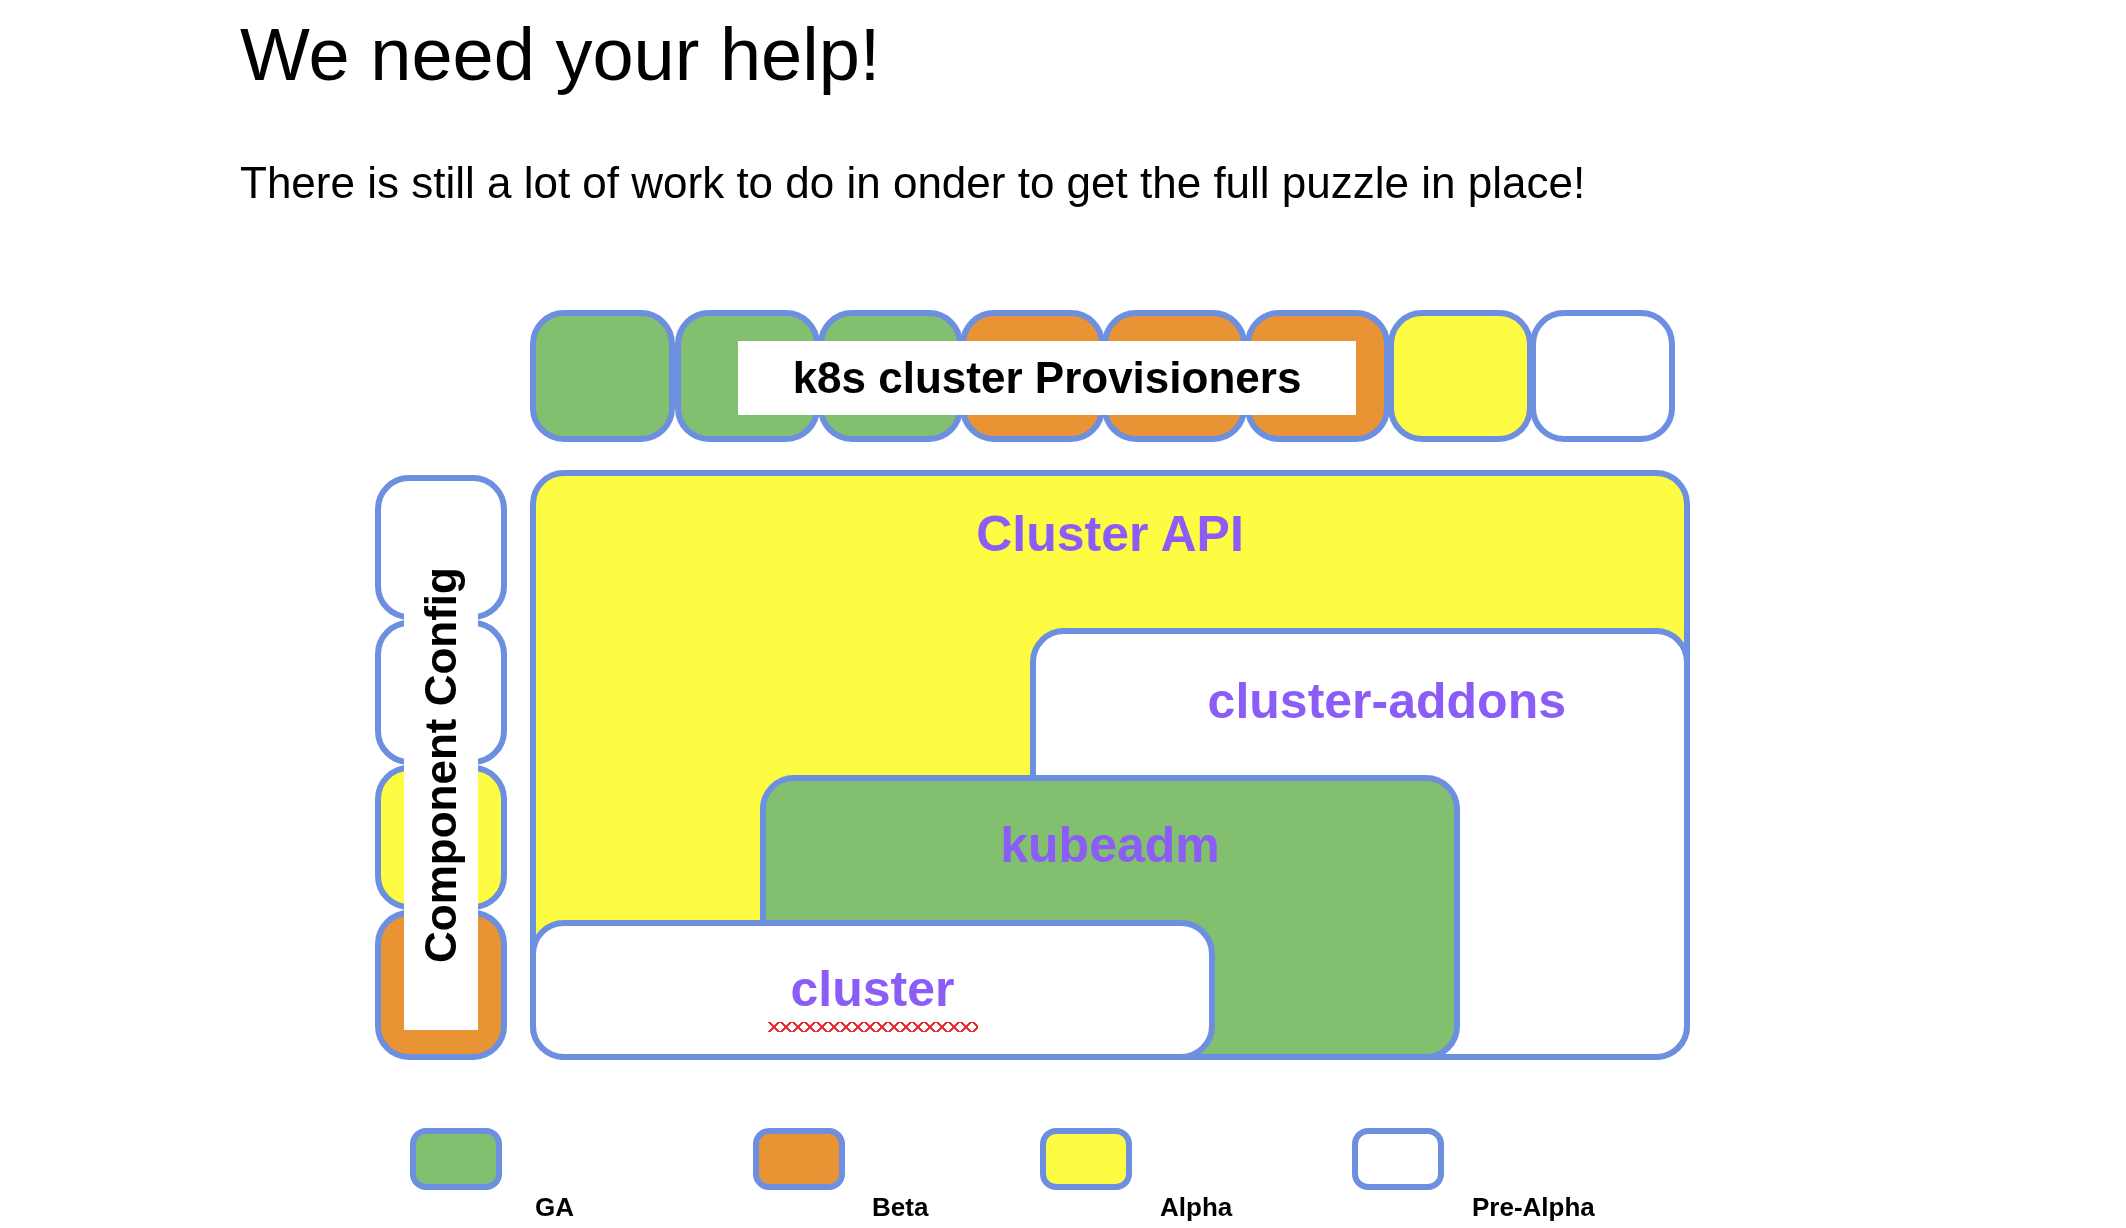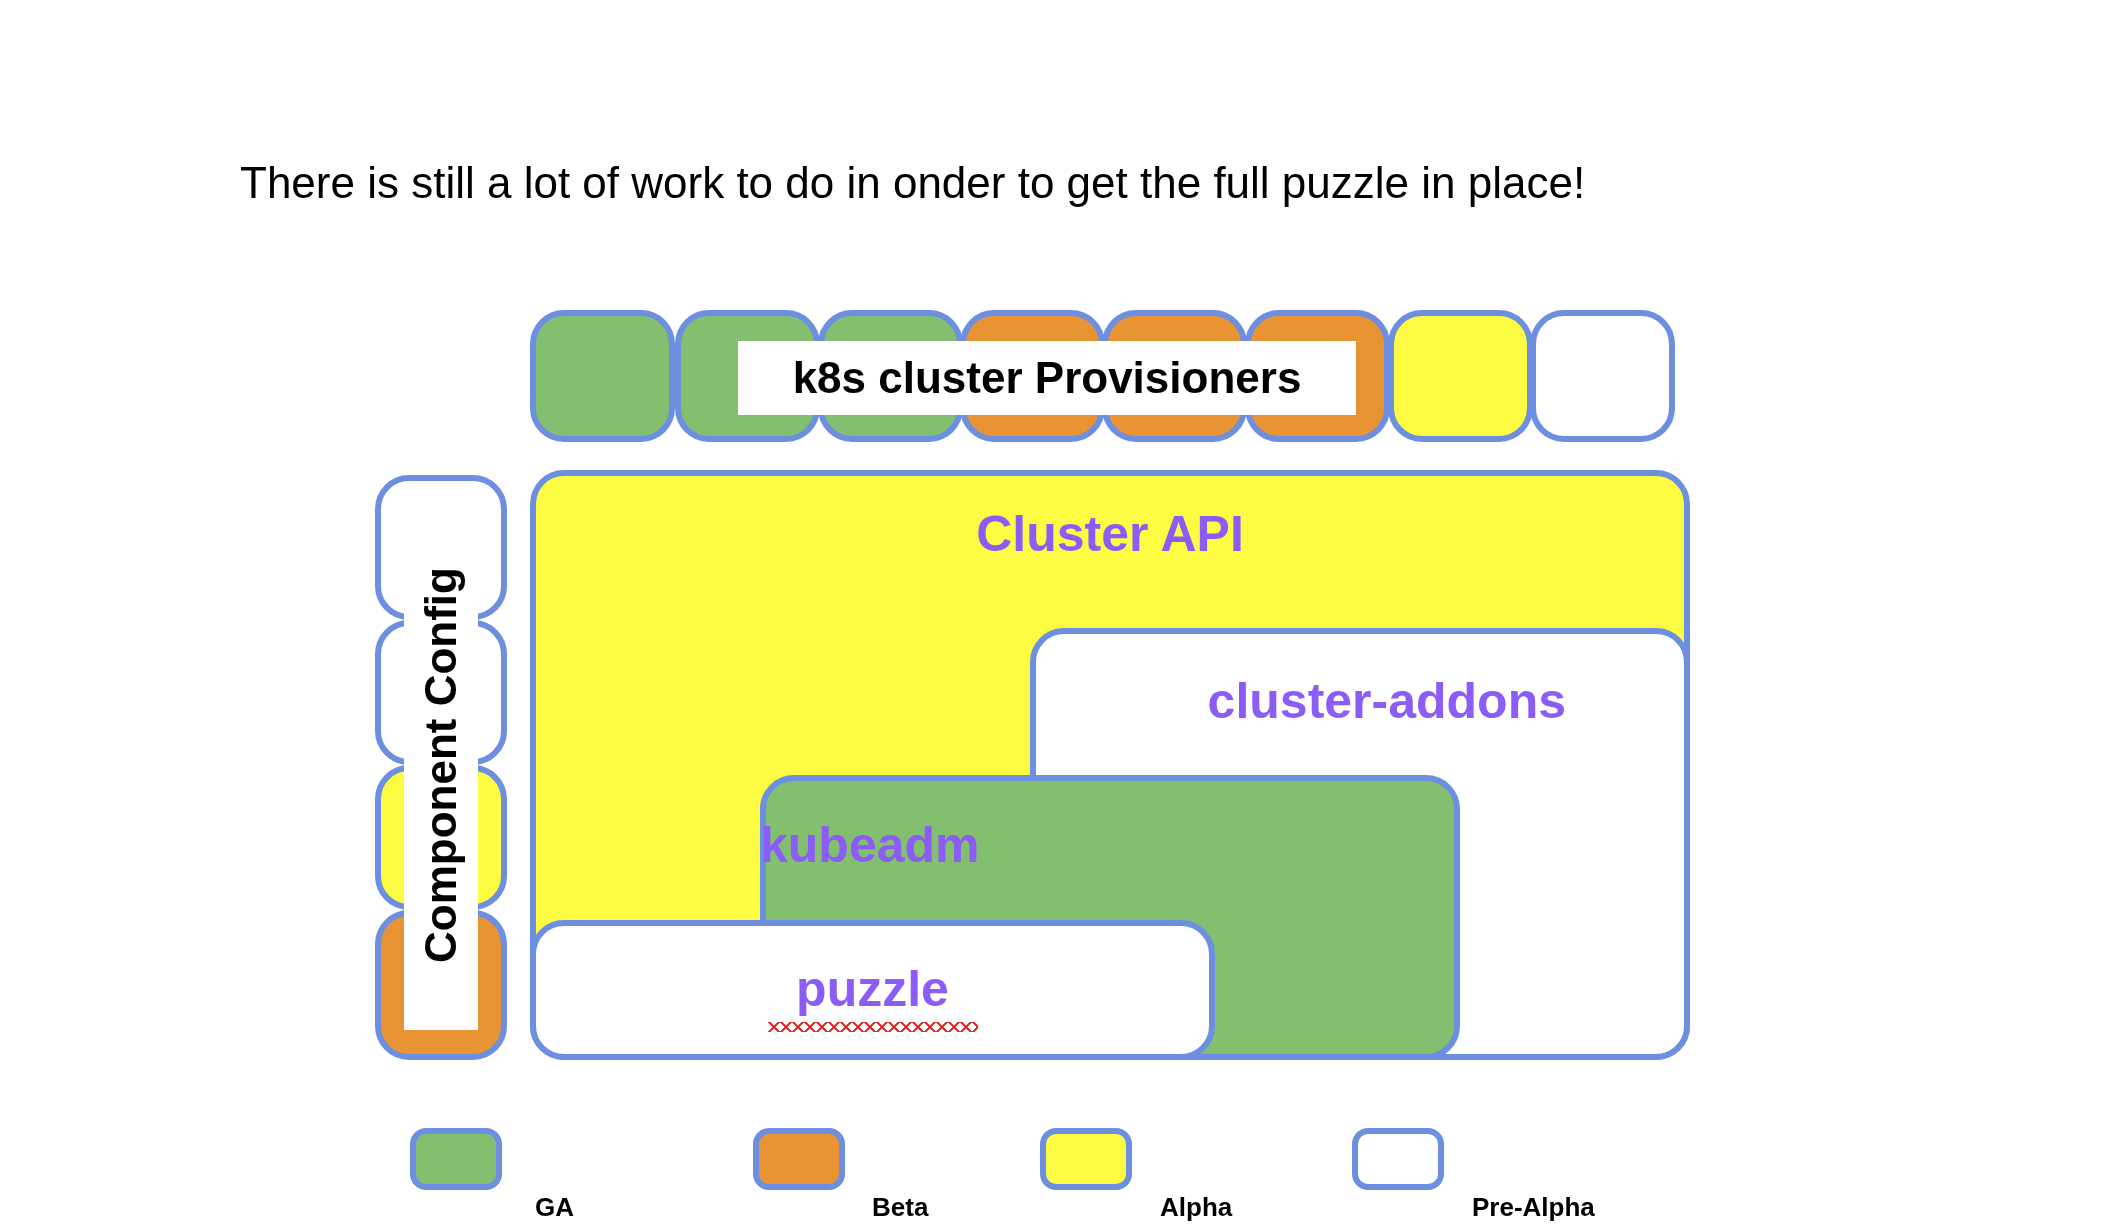--- a/index.html
+++ b/index.html
@@ -125,20 +125,21 @@
     background-image:
       linear-gradient(45deg, transparent 42%, #e03030 42%, #e03030 58%, transparent 58%),
       linear-gradient(-45deg, transparent 42%, #e03030 42%, #e03030 58%, transparent 58%);
   }
 </style>
 </head>
 <body style="background: rgb(255, 255, 255);">
 
 <div class="slide">
 
+  <div class="page-title">We need your help!</div>
 
   <div class="page-subtitle">There is still a lot of work to do in onder to get the full puzzle in place!</div>
 
   <div id="diagram">
 
     <div id="provisioner-row">
       <div class="box prov-box fill-ga" style="left:530px;"></div>
       <div class="box prov-box fill-ga" style="left:675px;"></div>
       <div class="box prov-box fill-ga" style="left:818px;"></div>
       <div class="box prov-box fill-beta" style="left:960px;"></div>
@@ -159,24 +160,24 @@
       <div class="cc-label" style="left:404px; top:500px; height:530px; width:74px;">Component Config</div>
     </div>
 
     <div class="box fill-alpha" style="left:530px; top:470px; width:1160px; height:590px;"></div>
     <div class="box-label" style="left:530px; top:505px; width:1160px; text-align:center; font-size:50px;">Cluster API</div>
 
     <div class="box fill-pre" style="left:1030px; top:628px; width:660px; height:432px;"></div>
     <div class="box-label" style="left:1030px; top:672px; width:536px; text-align:right; font-size:50px;">cluster-addons</div>
 
     <div class="box fill-ga" style="left:760px; top:775px; width:700px; height:285px;"></div>
-    <div class="box-label" style="left:760px; top:816px; width:700px; text-align:left; font-size:50px;">kubeadm</div>
+    <div class="box-label" style="left:760px; top:816px; width:700px; text-align:center; font-size:50px;">kubeadm</div>
 
     <div class="box fill-pre" style="left:530px; top:920px; width:685px; height:140px;"></div>
-    <div class="box-label" style="left:530px; top:960px; width:685px; text-align:center; font-size:50px;">puzzle</div>
+    <div class="box-label" style="left:530px; top:960px; width:685px; text-align:center; font-size:50px;">cluster</div>
     <div class="squiggle" style="left:768px; top:1022px; width:210px;"></div>
 
   </div>
 
   <div id="legend">
     <div class="legend-swatch fill-ga" style="left:410px;  background:#82c070;"></div>
     <div class="legend-text" style="left:535px;">GA</div>
 
     <div class="legend-swatch fill-beta" style="left:753px;  background:#e89434;"></div>
     <div class="legend-text" style="left:872px;">Beta</div>

